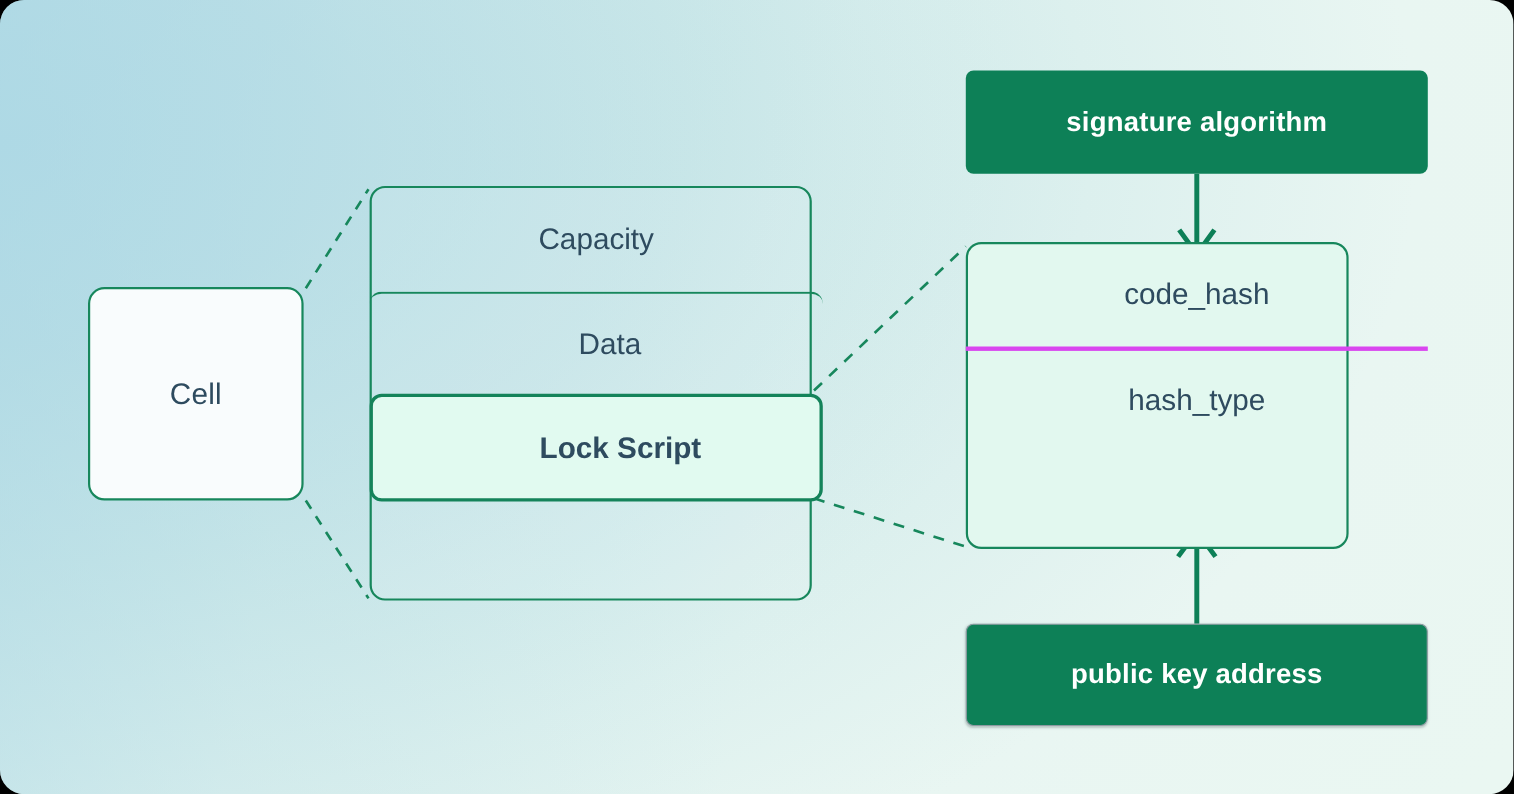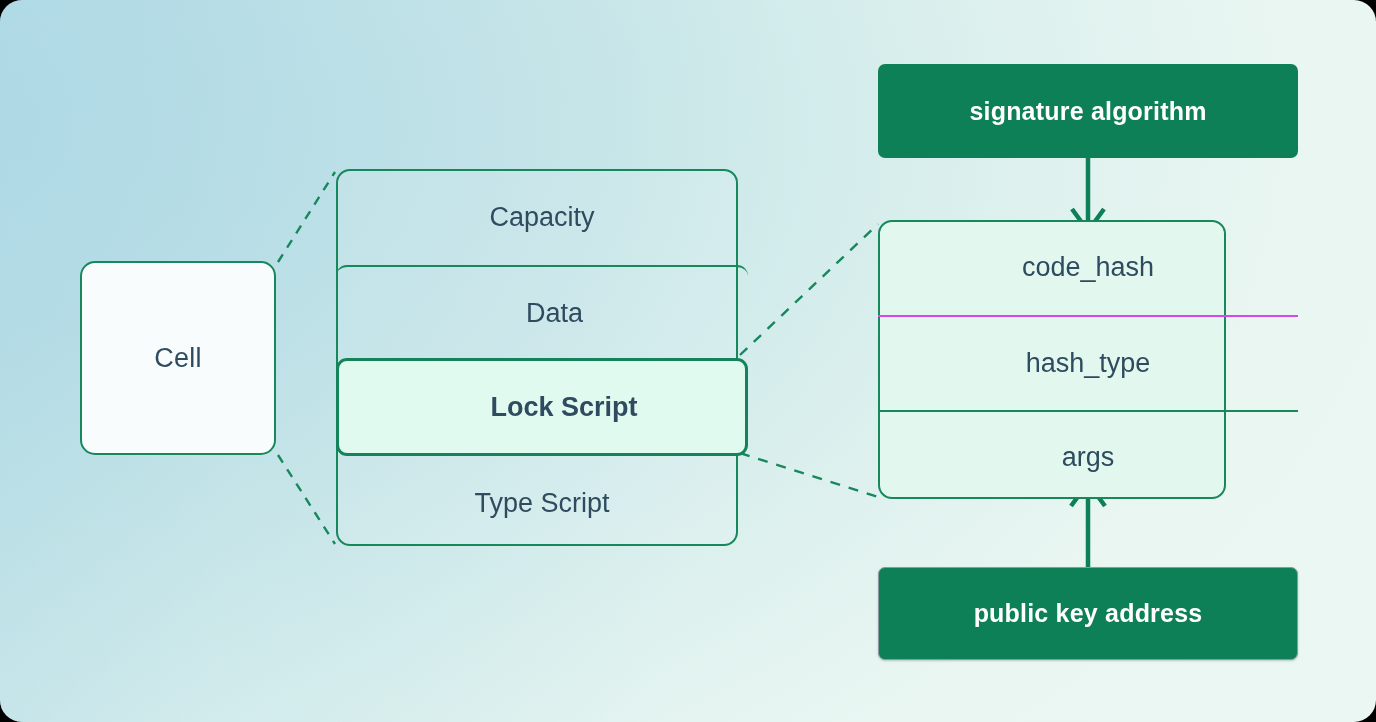--- a/index.html
+++ b/index.html
@@ -106,21 +106,21 @@
     left: -2px;
     width: 420px;
     box-sizing: border-box;
     display: flex;
     align-items: center;
     justify-content: center;
     font-size: 27px;
     color: #2e4b5f;
   }
   .rrow-code { top: -2px;  height: 95px; }
-  .rrow-hash { top: 93px;  height: 95px; border-top: 2px solid #d946ef; }
+  .rrow-hash { top: 93px;  height: 95px; border-top: 4px solid #d946ef; }
   .rrow-args { top: 188px; height: 93px; border-top: 2px solid #17875c; }
 
   
   .green-box {
     position: absolute;
     box-sizing: border-box;
     background: #0d8057;
     border-radius: 7px;
     display: flex;
     align-items: center;
@@ -171,35 +171,29 @@
   <div class="stack-mid">
     <div class="row row-capacity">
       <span>Capacity</span>
     </div>
     <div class="row row-data">
       <span>Data</span>
     </div>
     <div class="row row-lock">
       <span>Lock Script</span>
     </div>
-    <div class="row row-type">
-      <span>Type Script</span>
-    </div>
   </div>
 
   <div class="stack-right">
     <div class="row rrow-code">
       <span>code_hash</span>
     </div>
     <div class="row rrow-hash">
       <span>hash_type</span>
     </div>
-    <div class="row rrow-args">
-      <span>args</span>
-    </div>
   </div>
 
   <div class="green-box green-sig">
     <span>signature algorithm</span>
   </div>
   <div class="green-box green-pk">
     <span>public key address</span>
   </div>
 
 </div>

